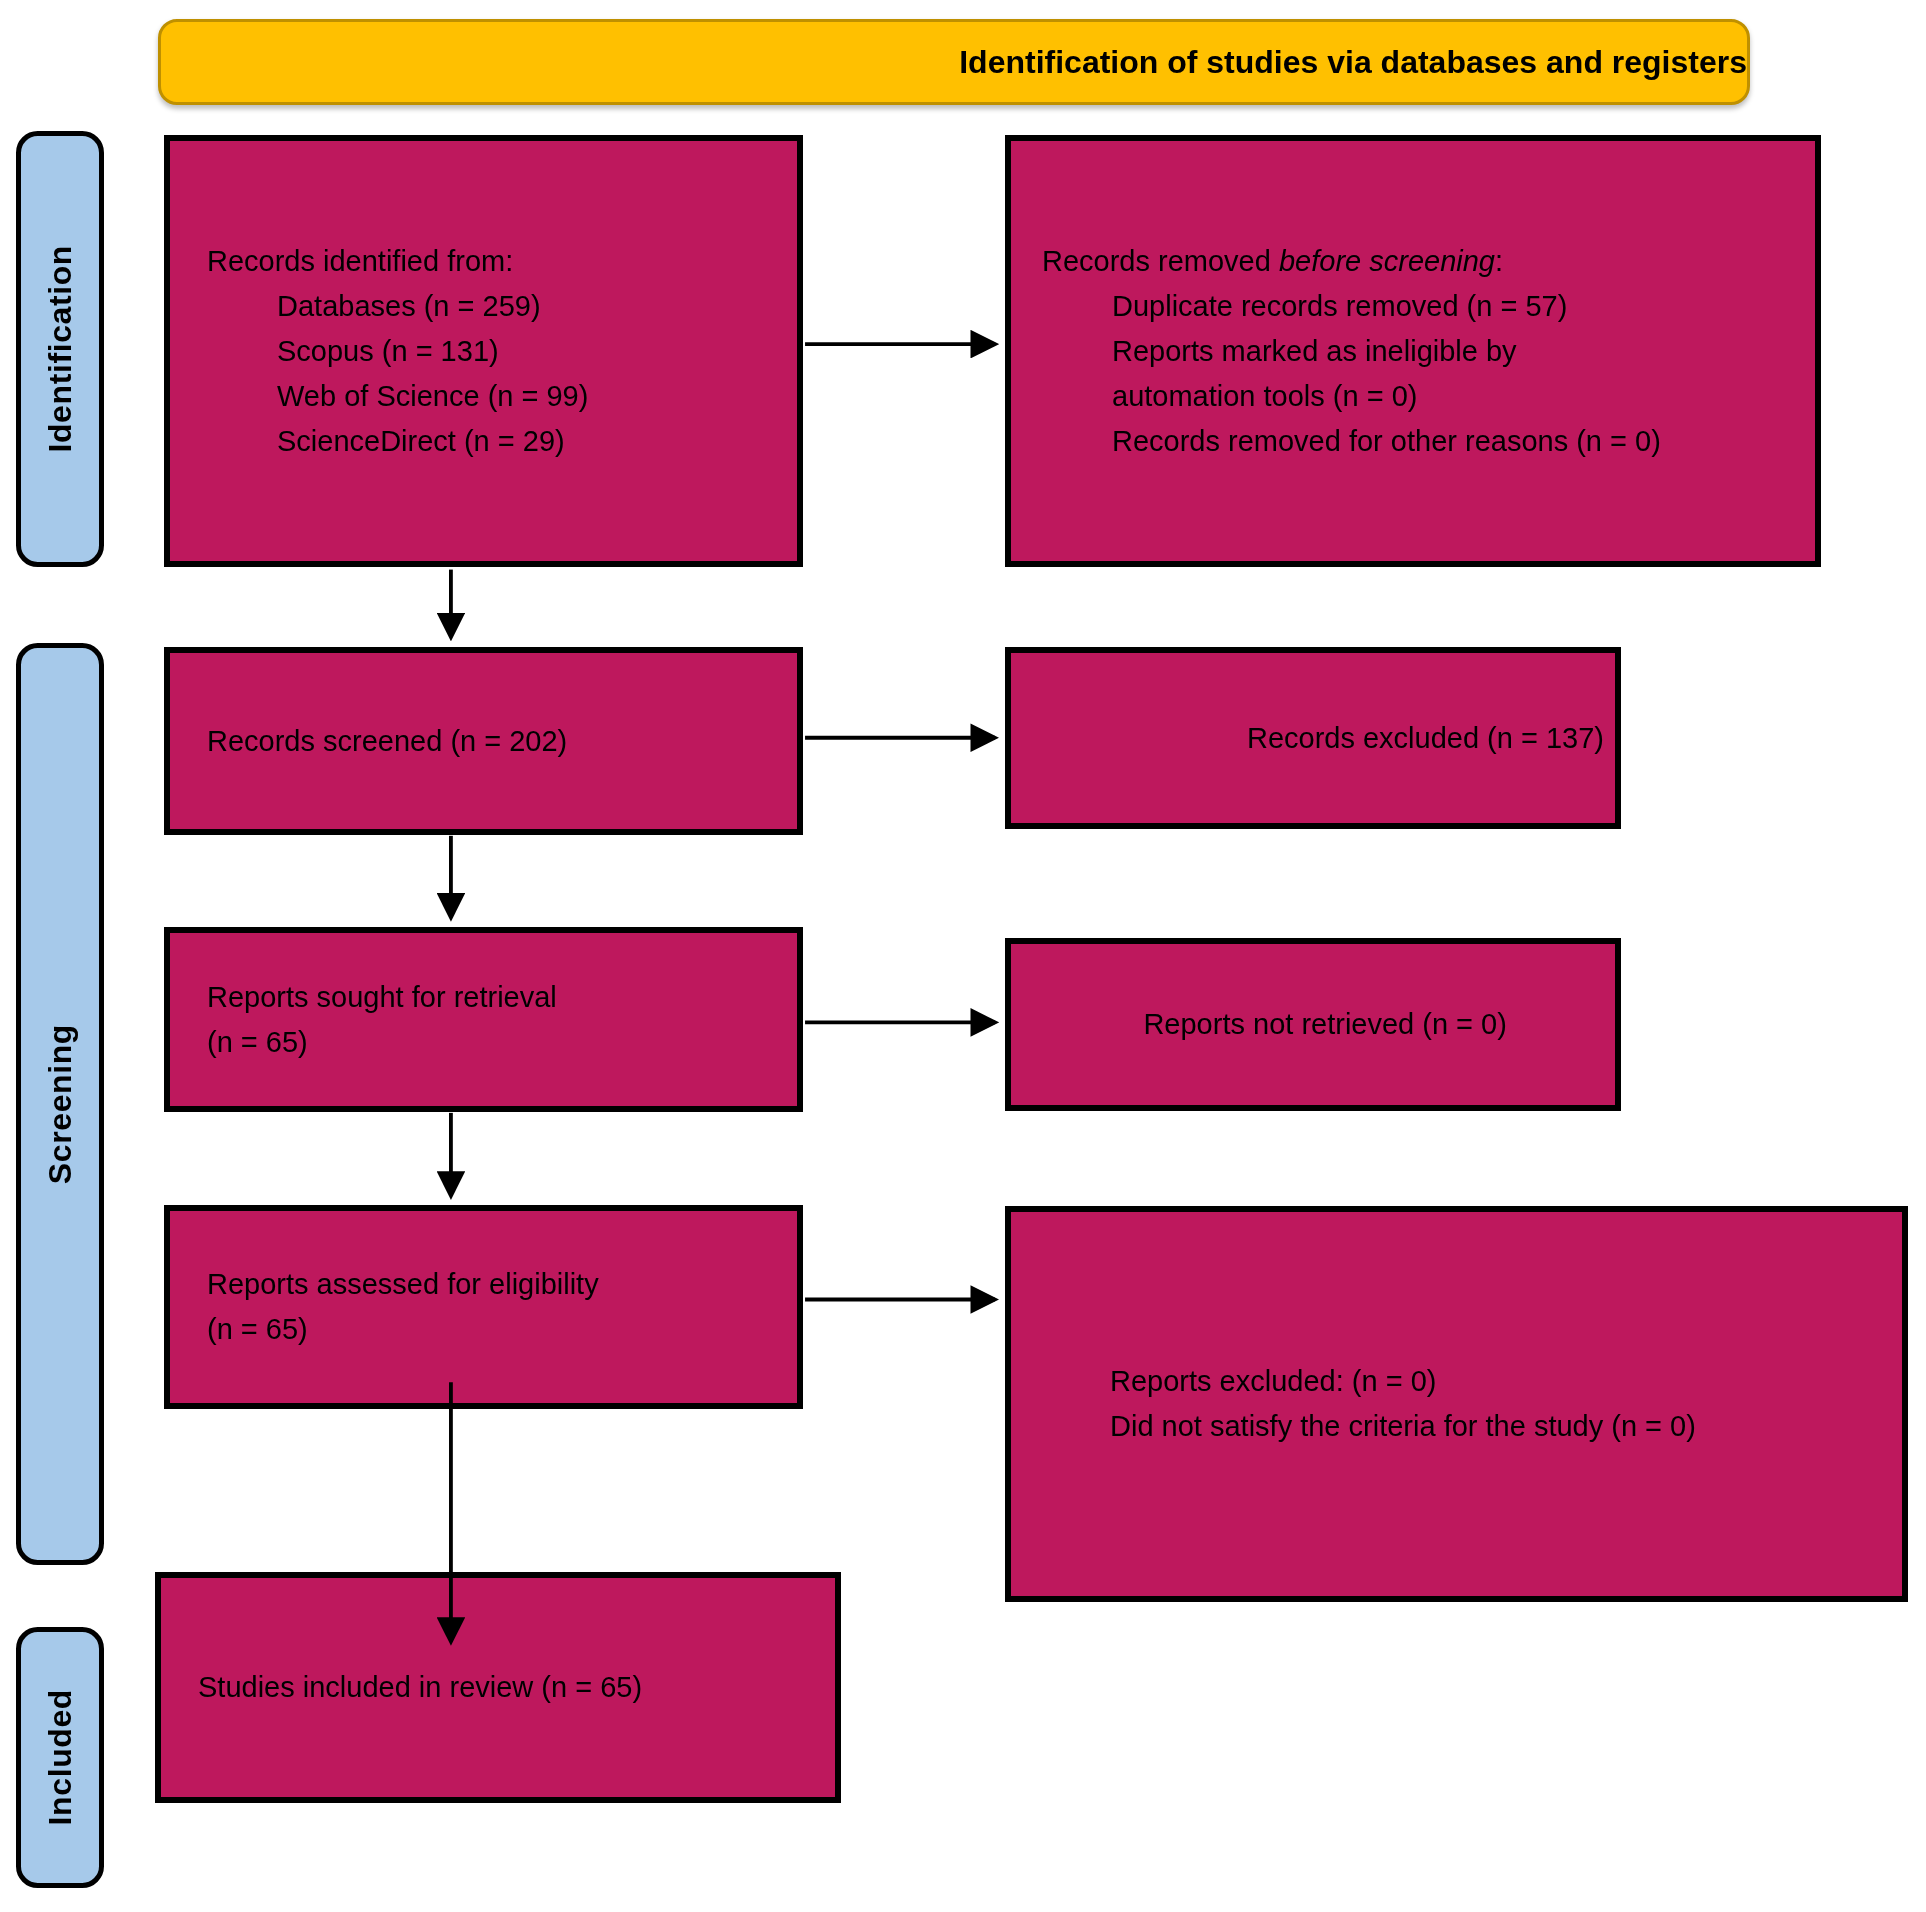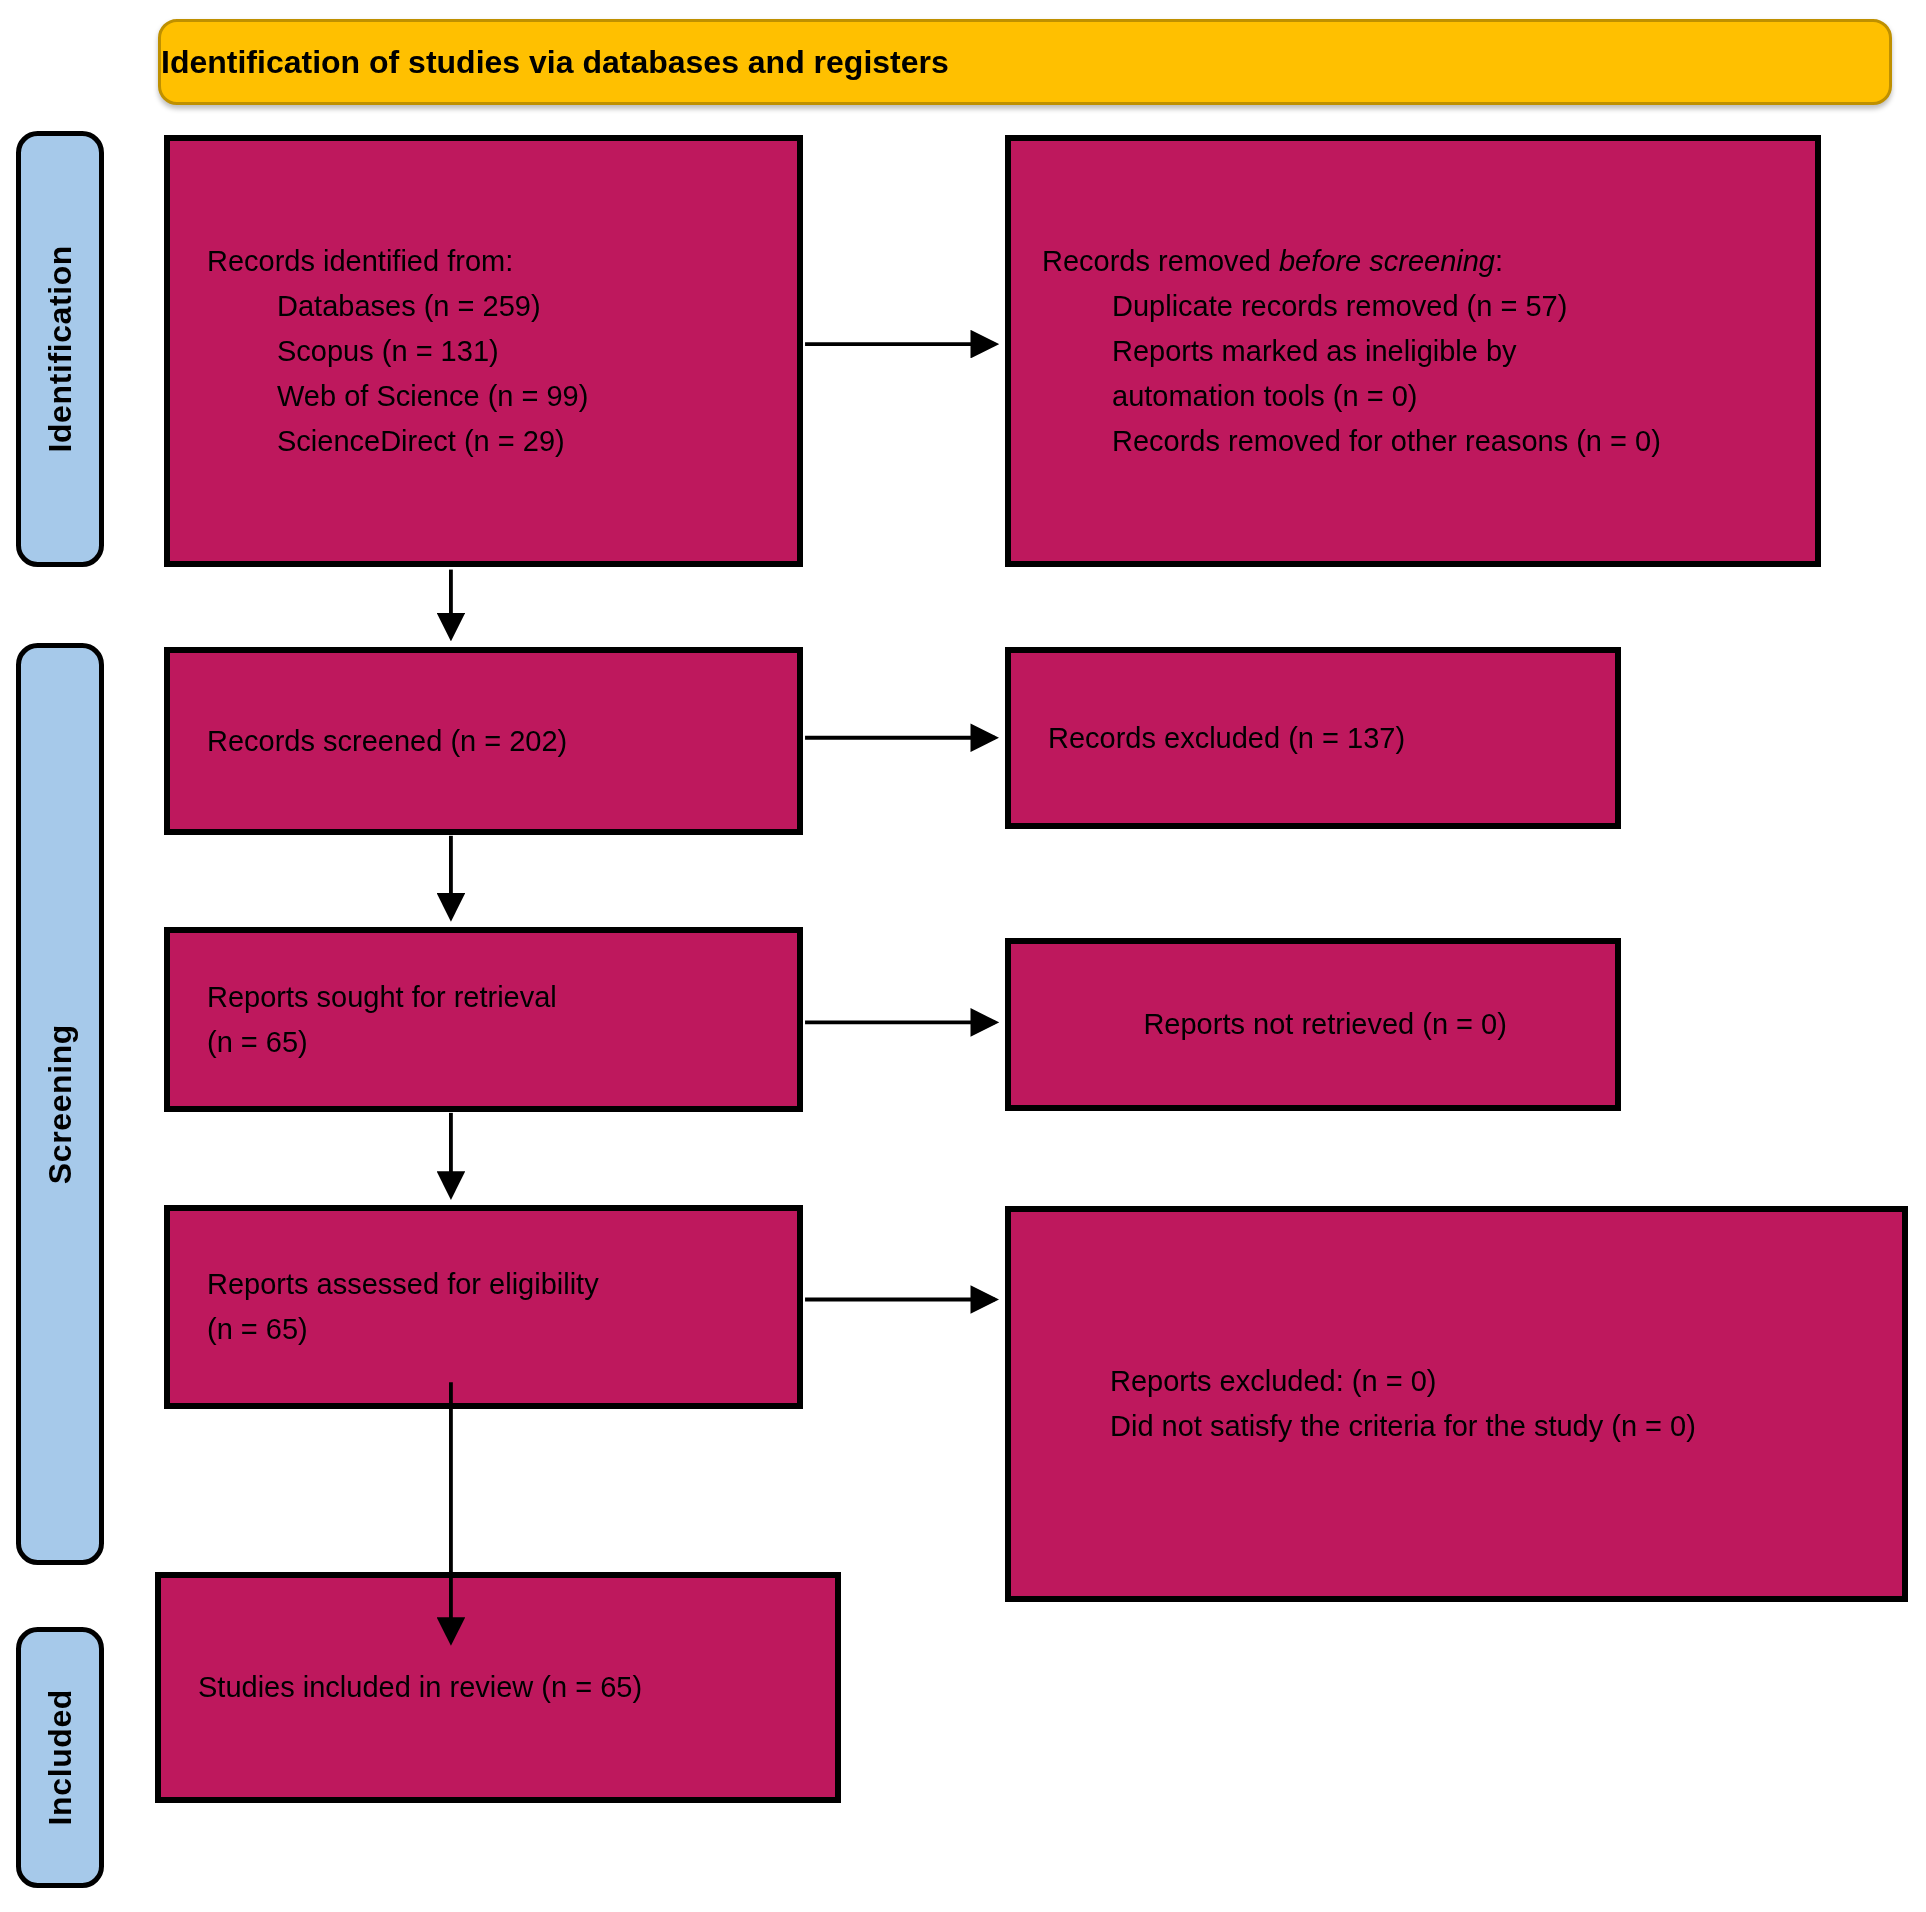--- a/index.html
+++ b/index.html
@@ -13,28 +13,28 @@
     position: relative;
     width: 1926px;
     height: 1913px;
     background: #ffffff;
     overflow: hidden;
   }
   
   .banner {
     position: absolute;
     left: 158px; top: 19px;
-    width: 1734px; height: 86px;
+    width: 1592px; height: 86px;
     background: #FFC000;
     border: 3.2px solid #BF9000;
     border-radius: 19px;
     box-sizing: border-box;
     display: flex;
     align-items: center;
-    justify-content: flex-start;
+    justify-content: flex-end;
     font-size: 32px;
     font-weight: bold;
     box-shadow: 0 3.2px 5.1px rgba(0,0,0,0.25);
   }
   
   .side-label {
     position: absolute;
     left: 16px;
     width: 88px;
     background: #A6C9EA;
@@ -68,21 +68,21 @@
     font-size: 29px;
     line-height: 45px;
   }
   .flow-box .indent { padding-left: 70px; }
   .box-a  { left: 164px;  top: 135px;  width: 639px; height: 432px; padding-left: 37px; padding-right: 12.7px; }
   .box-b  { left: 164px;  top: 647px; width: 639px; height: 188px; padding-left: 37px; padding-right: 12.7px; }
   .box-c  { left: 164px;  top: 927px; width: 639px; height: 185px; padding-left: 37px; padding-right: 12.7px; }
   .box-d  { left: 164px;  top: 1205px; width: 639px; height: 204px; padding-left: 37px; padding-right: 12.7px; }
   .box-e  { left: 155px;  top: 1572px; width: 686px; height: 231px; padding-left: 37px; padding-right: 12.7px; }
   .box-r1 { left: 1005px; top: 135px;  width: 816px; height: 432px; padding-left: 31px; padding-right: 12.7px; }
-  .box-r2 { left: 1005px; top: 647px; width: 616px;  height: 182px; padding-left: 37px; padding-right: 24px; }
+  .box-r2 { left: 1005px; top: 647px; width: 616px;  height: 182px; padding-left: 37px; padding-right: 11px; text-align: right; }
   .box-r3 { left: 1005px; top: 938px; width: 616px;  height: 173px; padding-left: 37px; padding-right: 12.7px; text-align: center; }
   .box-r4 { left: 1005px; top: 1206px; width: 903px; height: 396px; padding-left: 99px; padding-right: 12.7px; }
   
   .arrows {
     position: absolute;
     left: 0; top: 0;
     width: 1926px; height: 1913px;
     pointer-events: none;
   }
   .arrow-line {

